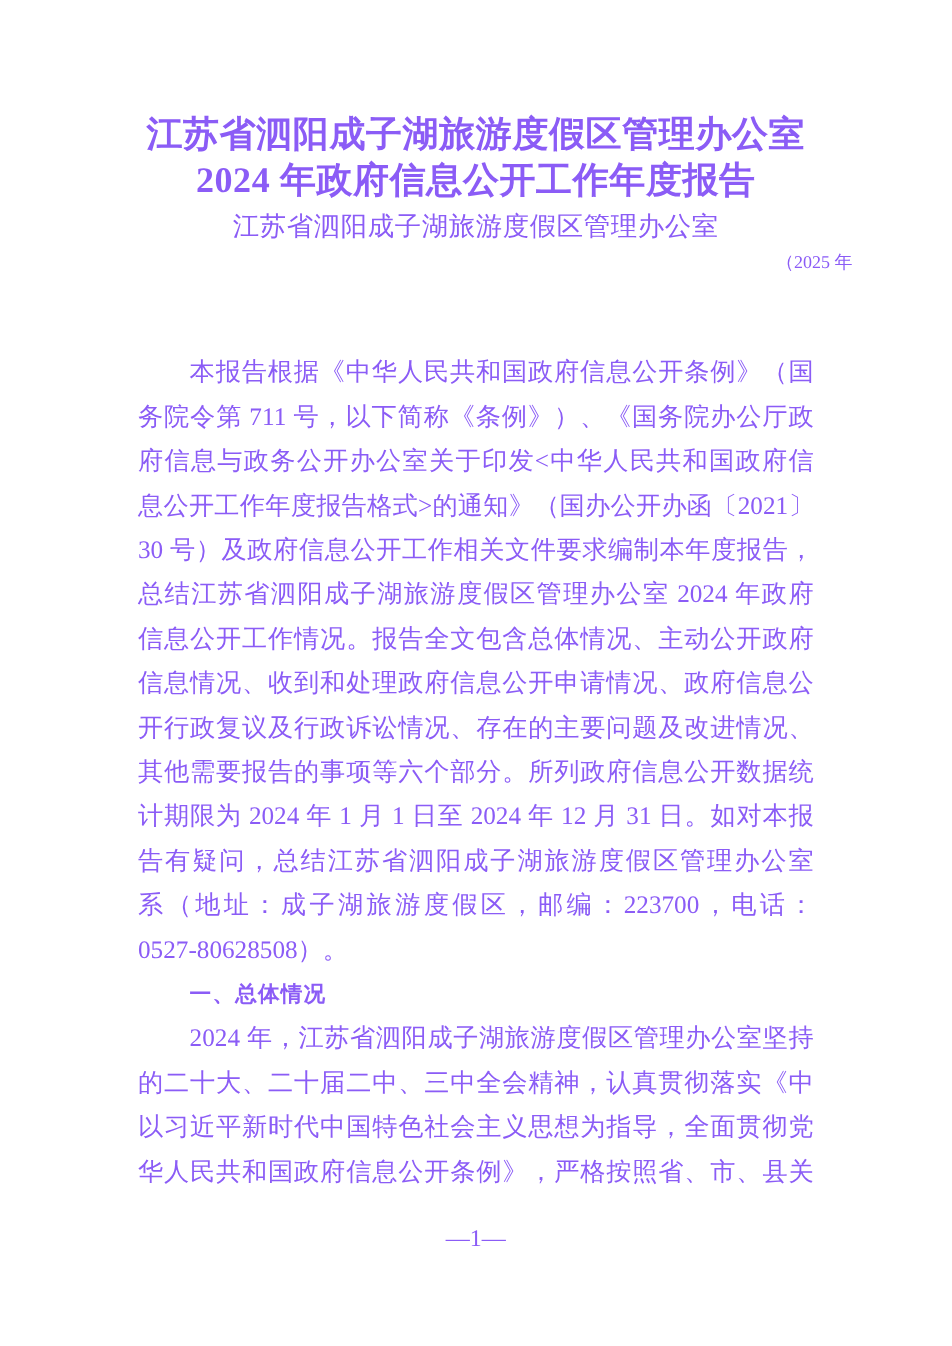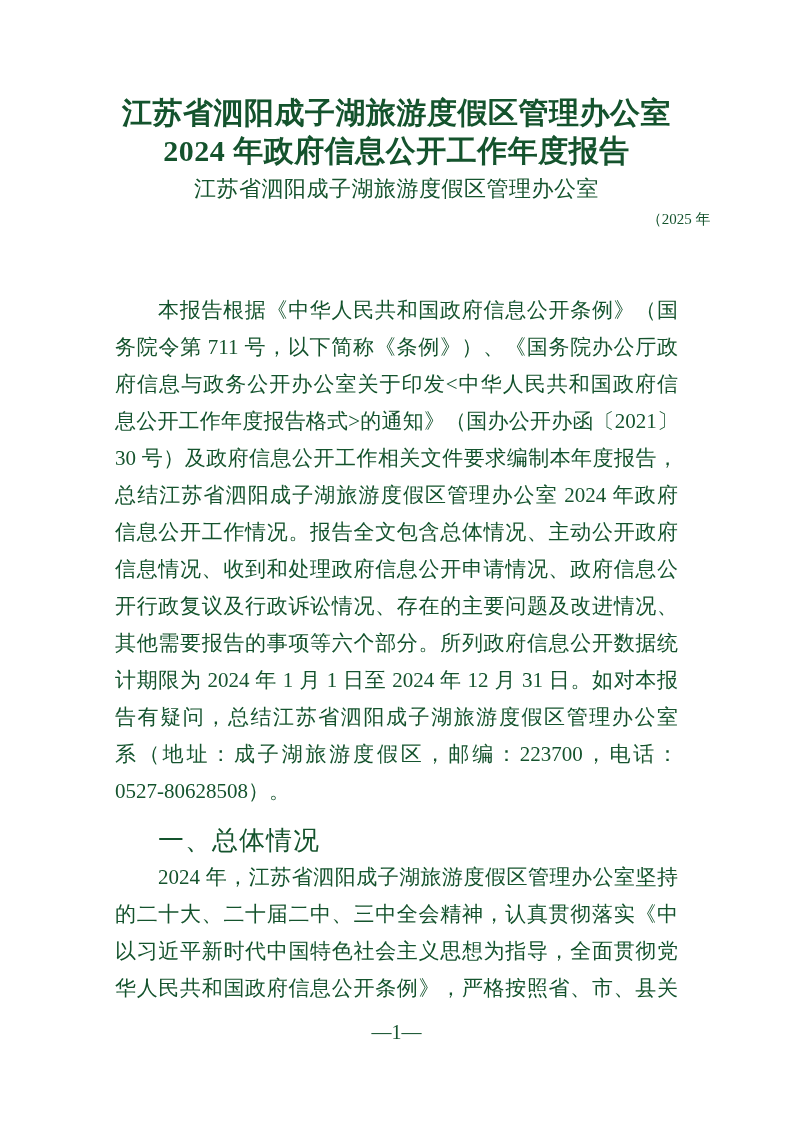--- a/index.html
+++ b/index.html
@@ -5,21 +5,21 @@
   html, body {
     margin: 0;
     padding: 0;
     background: #ffffff;
   }
   .page {
     position: relative;
     width: 713px;
     height: 1122px;
     background: #ffffff;
-    color: #14532d;
+    color: #8b5cf6;
     font-family: "Liberation Serif", "DejaVu Serif", serif;
     overflow: hidden;
   }
   .title-block {
     position: absolute;
     top: 94px;
     left: 0;
     width: 793px;
     text-align: center;
   }
@@ -69,24 +69,23 @@
   }
   .line.no-just {
     text-align: right;
     text-align-last: left;
   }
   .sec-heading {
     height: 37px;
     line-height: 37px;
     padding-left: 43px;
     font-family: "Liberation Sans", "DejaVu Sans", sans-serif;
-    font-weight: 400;
-    font-size: 26px;
+    font-weight: 700;
+    font-size: 18px;
     letter-spacing: 1px;
-    margin-top: 12px;
   }
   .page-number {
     position: absolute;
     top: 1019px;
     left: 0;
     width: 793px;
     text-align: center;
     font-size: 20px;
     line-height: 26px;
   }

